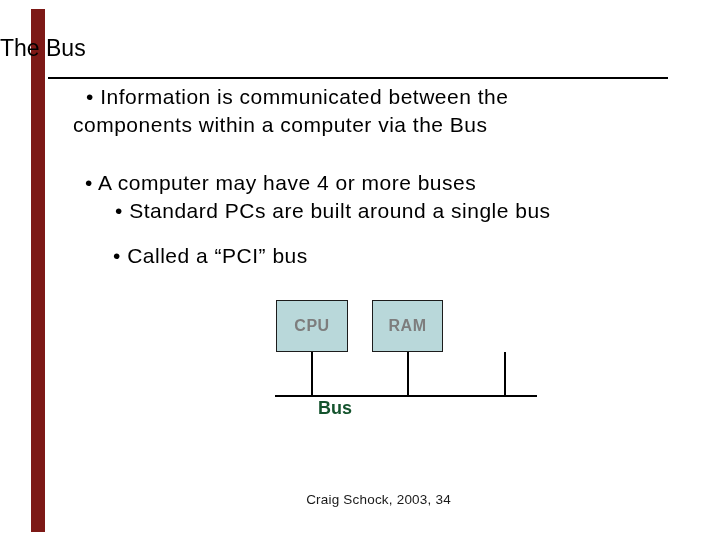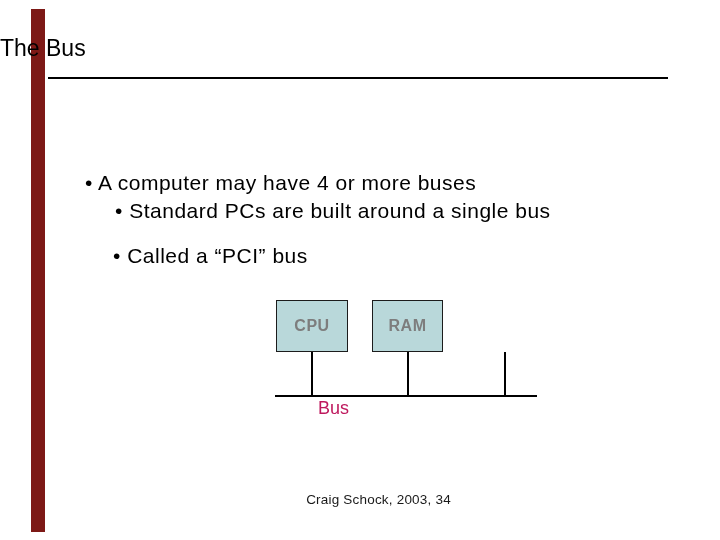--- a/index.html
+++ b/index.html
@@ -56,21 +56,21 @@
   }
   .conn-cpu{left:311px;}
   .conn-ram{left:407px;}
   .conn-rom{left:504px;}
   .bus-line{
     position:absolute;left:275px;top:395px;width:262px;height:1.5px;
     background:#000000;
   }
   .bus-label{
     position:absolute;left:318px;top:398px;
-    font-weight:normal;font-size:18px;color:#be185d;
+    font-weight:bold;font-size:18px;color:#14532d;
   }
   
   .footer-credit{
     position:absolute;left:0;right:0;top:492px;
     text-align:center;
     font-size:13.5px;letter-spacing:0.2px;
     color:#1a1a1a;
     margin-left:37px;
   }
 </style>
@@ -78,20 +78,22 @@
 <body>
 
 <div id="slide">
 
   <div class="accent-bar"></div>
 
   <div class="slide-title">The Bus</div>
 
   <div class="title-rule"></div>
 
+  <div class="tline l-a1">• Information is communicated between the</div>
+  <div class="tline l-a2">components within a computer via the Bus</div>
   <div class="tline l-b1">• A computer may have 4 or more buses</div>
   <div class="tline l-b2">• Standard PCs are built around a single bus</div>
   <div class="tline l-b3">• Called a “PCI” bus</div>
 
   <div class="diag-box box-cpu">
     <span>CPU</span>
   </div>
   <div class="diag-box box-ram">
     <span>RAM</span>
   </div>

